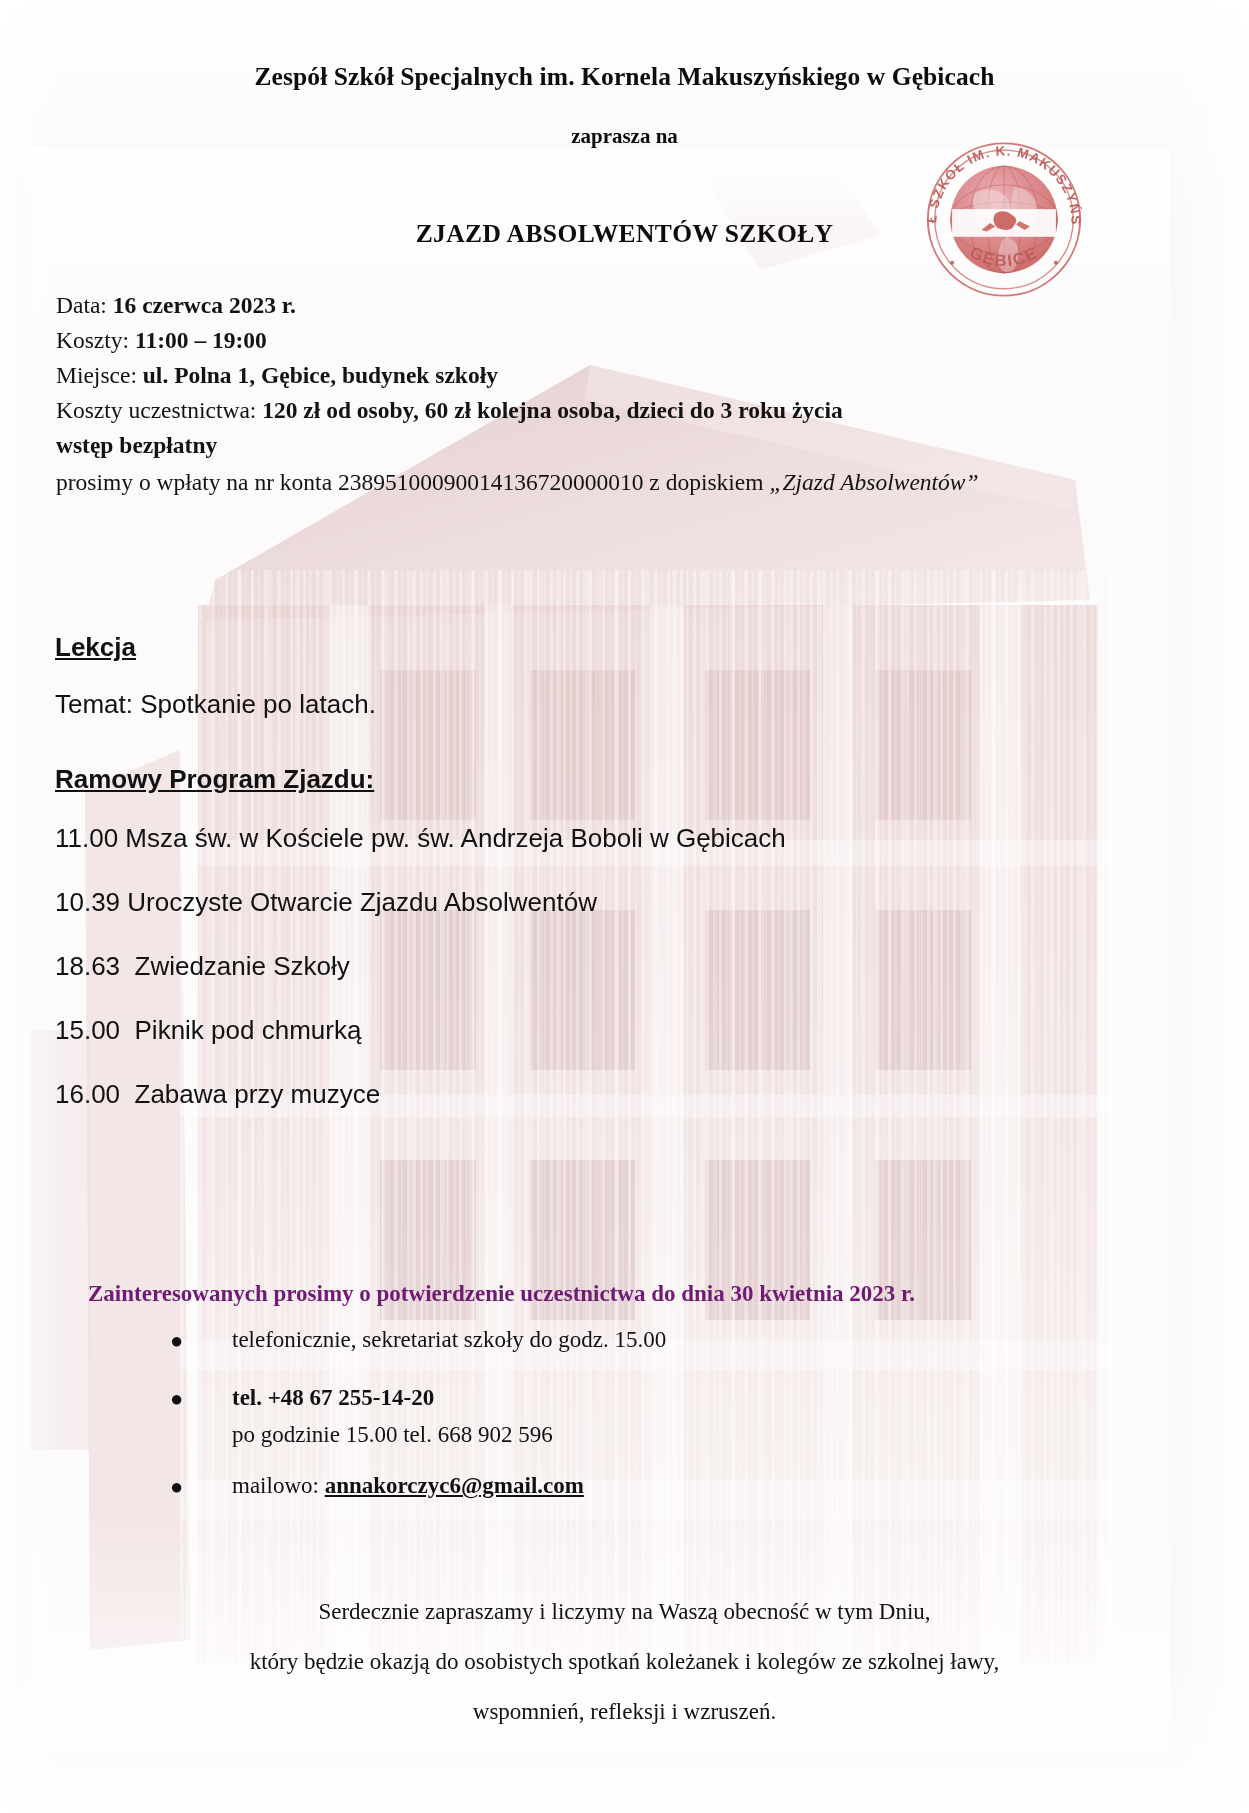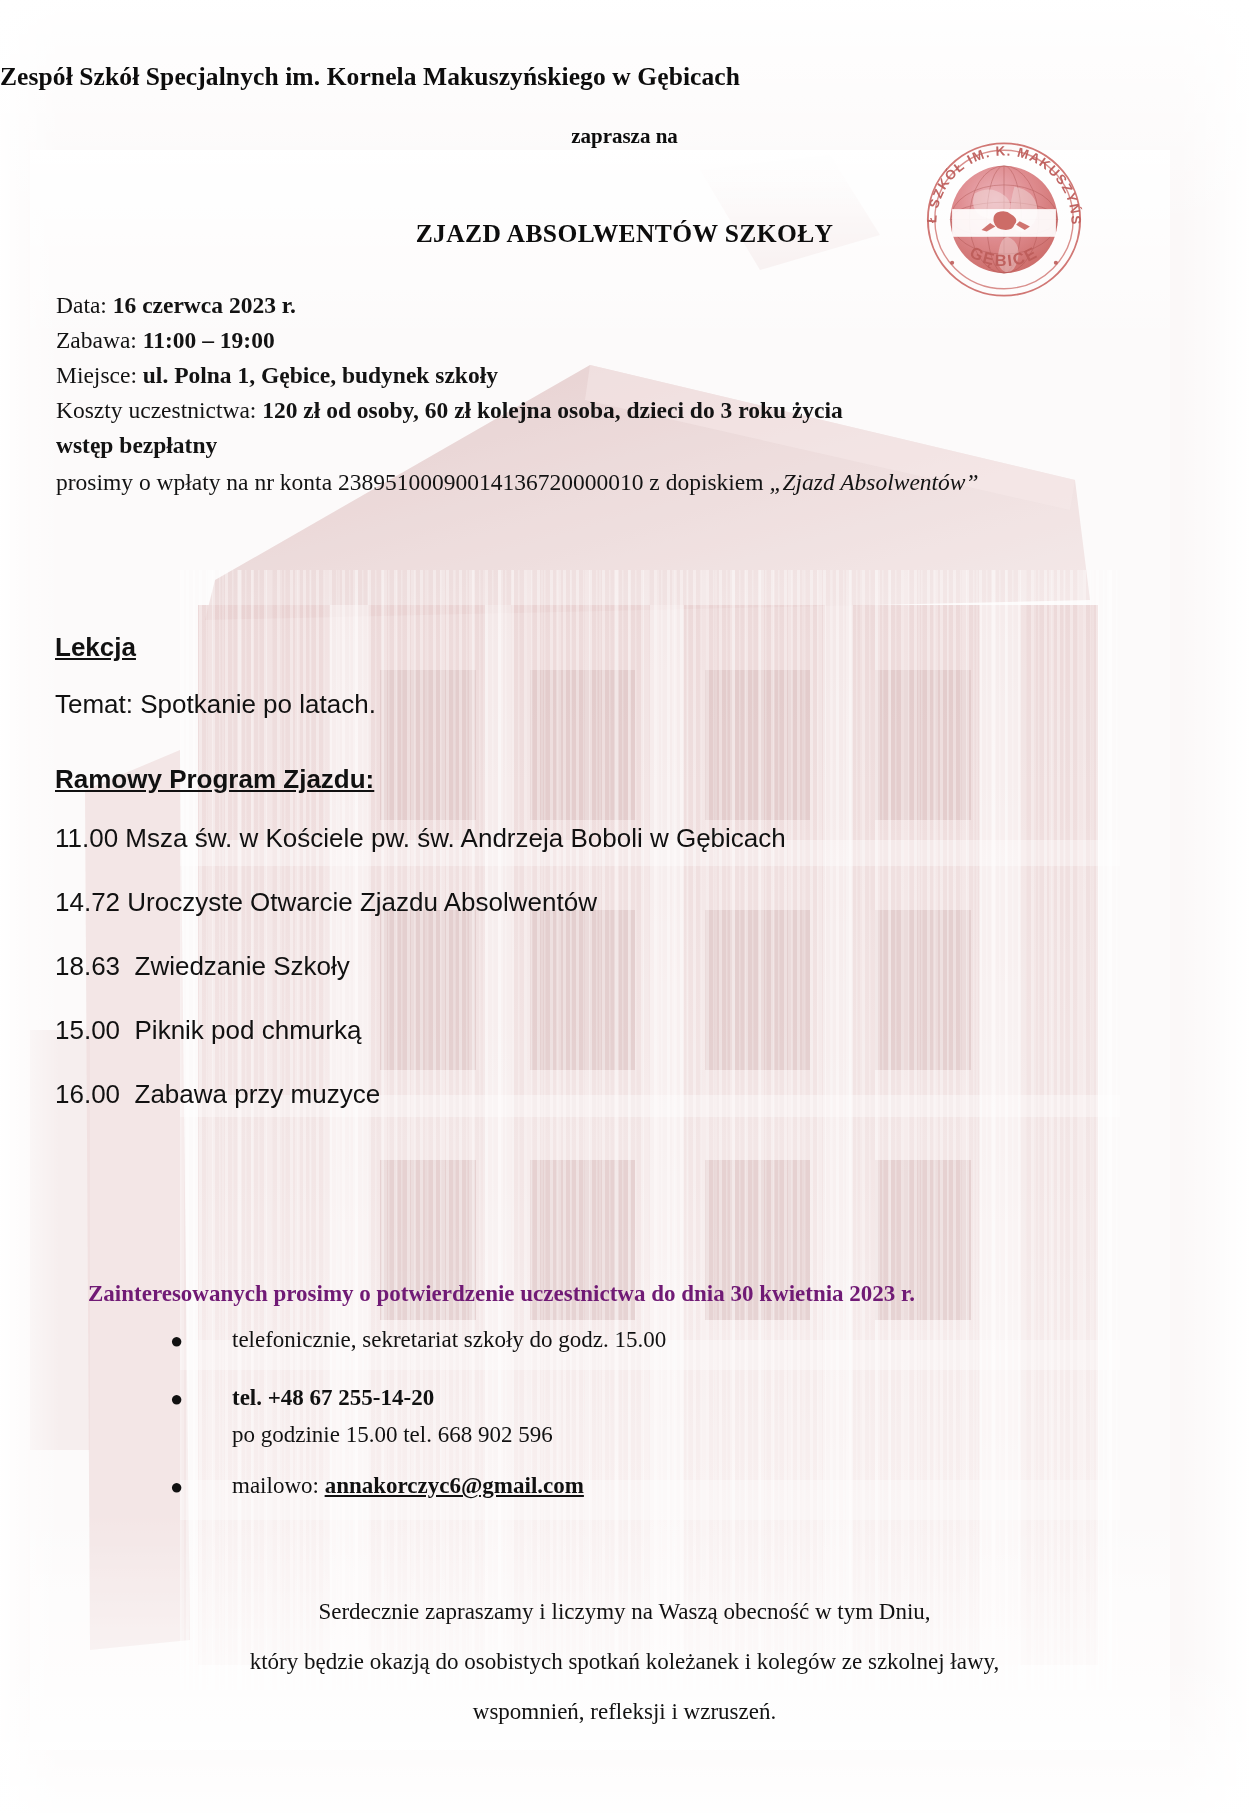--- a/index.html
+++ b/index.html
@@ -63,21 +63,21 @@
   .content {
     position: relative;
     z-index: 5;
     padding: 0;
   }
 
   .school-title {
     position: absolute;
     left: 0; right: 0;
     top: 62px;
-    text-align: left;
+    text-align: center;
     font-weight: bold;
     font-size: 25.5px;
     letter-spacing: 0.1px;
     color: #0d0d0d;
   }
   .zaprasza {
     position: absolute;
     left: 0; right: 0;
     top: 124px;
     text-align: center;
@@ -350,42 +350,42 @@
 
     <div class="zaprasza">zaprasza na</div>
 
     <div class="event-title">ZJAZD ABSOLWENTÓW SZKOŁY</div>
 
     <div class="details">
       <div>
         <span class="lbl">Data: </span><b>16 czerwca 2023 r.</b>
       </div>
       <div>
-        <span class="lbl">Zabawa: </span><b>11:00 – 19:00</b>
+        <span class="lbl">Koszty: </span><b>11:00 – 19:00</b>
       </div>
       <div>
         <span class="lbl">Miejsce: </span><b>ul. Polna 1, Gębice, budynek szkoły</b>
       </div>
       <div>
         <span class="lbl">Koszty uczestnictwa: </span><b>120 zł od osoby, 60 zł kolejna osoba,  dzieci do 3 roku życia</b>
       </div>
       <div>
         <b>wstęp bezpłatny</b>
       </div>
       <div class="acct-line">
         <span>prosimy o wpłaty na nr konta </span><span>23895100090014136720000010</span><span> z dopiskiem </span><i>„Zjazd Absolwentów”</i>
       </div>
     </div>
 
     <div class="sans-block">
       <div class="sans-head">Lekcja</div>
       <div class="sans-line">Temat: Spotkanie po latach.</div>
       <div class="sans-head2">Ramowy Program Zjazdu:</div>
       <div class="prog-item">11.00 Msza św. w Kościele pw. św. Andrzeja Boboli w Gębicach</div>
-      <div class="prog-item">14.72 Uroczyste Otwarcie Zjazdu Absolwentów</div>
+      <div class="prog-item">10.39 Uroczyste Otwarcie Zjazdu Absolwentów</div>
       <div class="prog-item">18.63  Zwiedzanie Szkoły</div>
       <div class="prog-item">15.00  Piknik pod chmurką</div>
       <div class="prog-item">16.00  Zabawa przy muzyce</div>
     </div>
 
     <div class="confirm">Zainteresowanych prosimy o potwierdzenie uczestnictwa do dnia 30 kwietnia 2023 r.</div>
 
     <ul class="contact-list">
       <li>
         <span class="dot">●</span>

